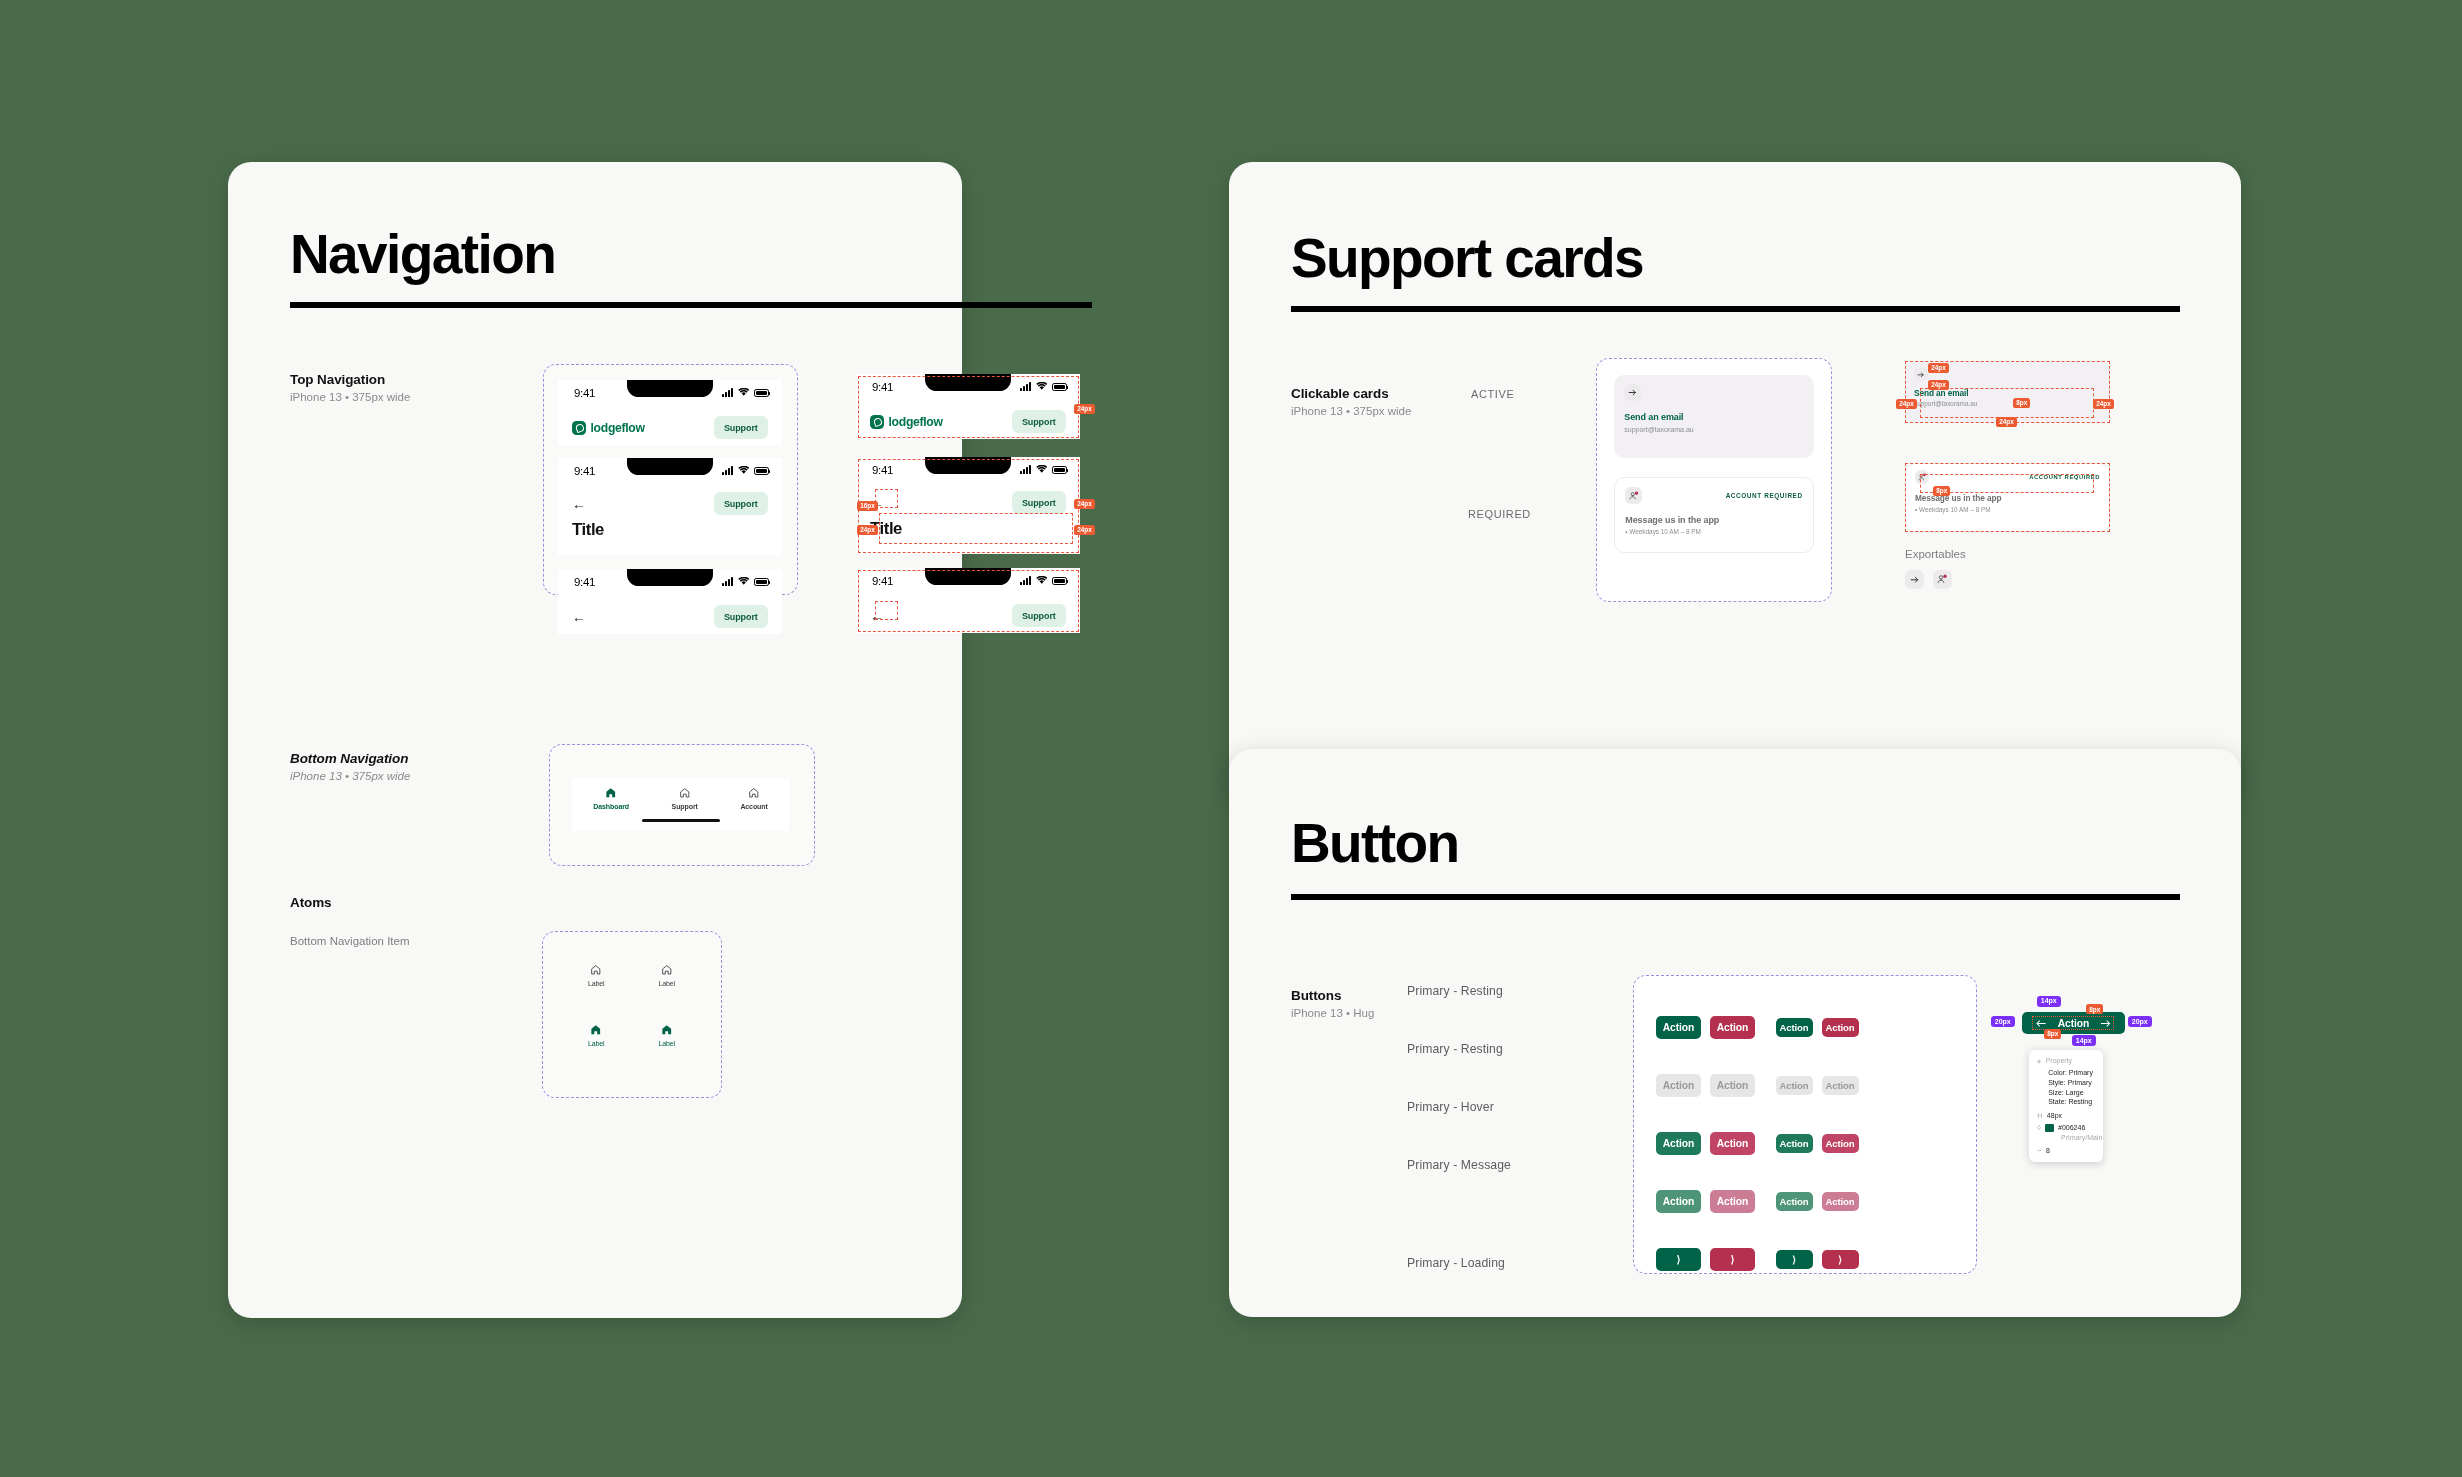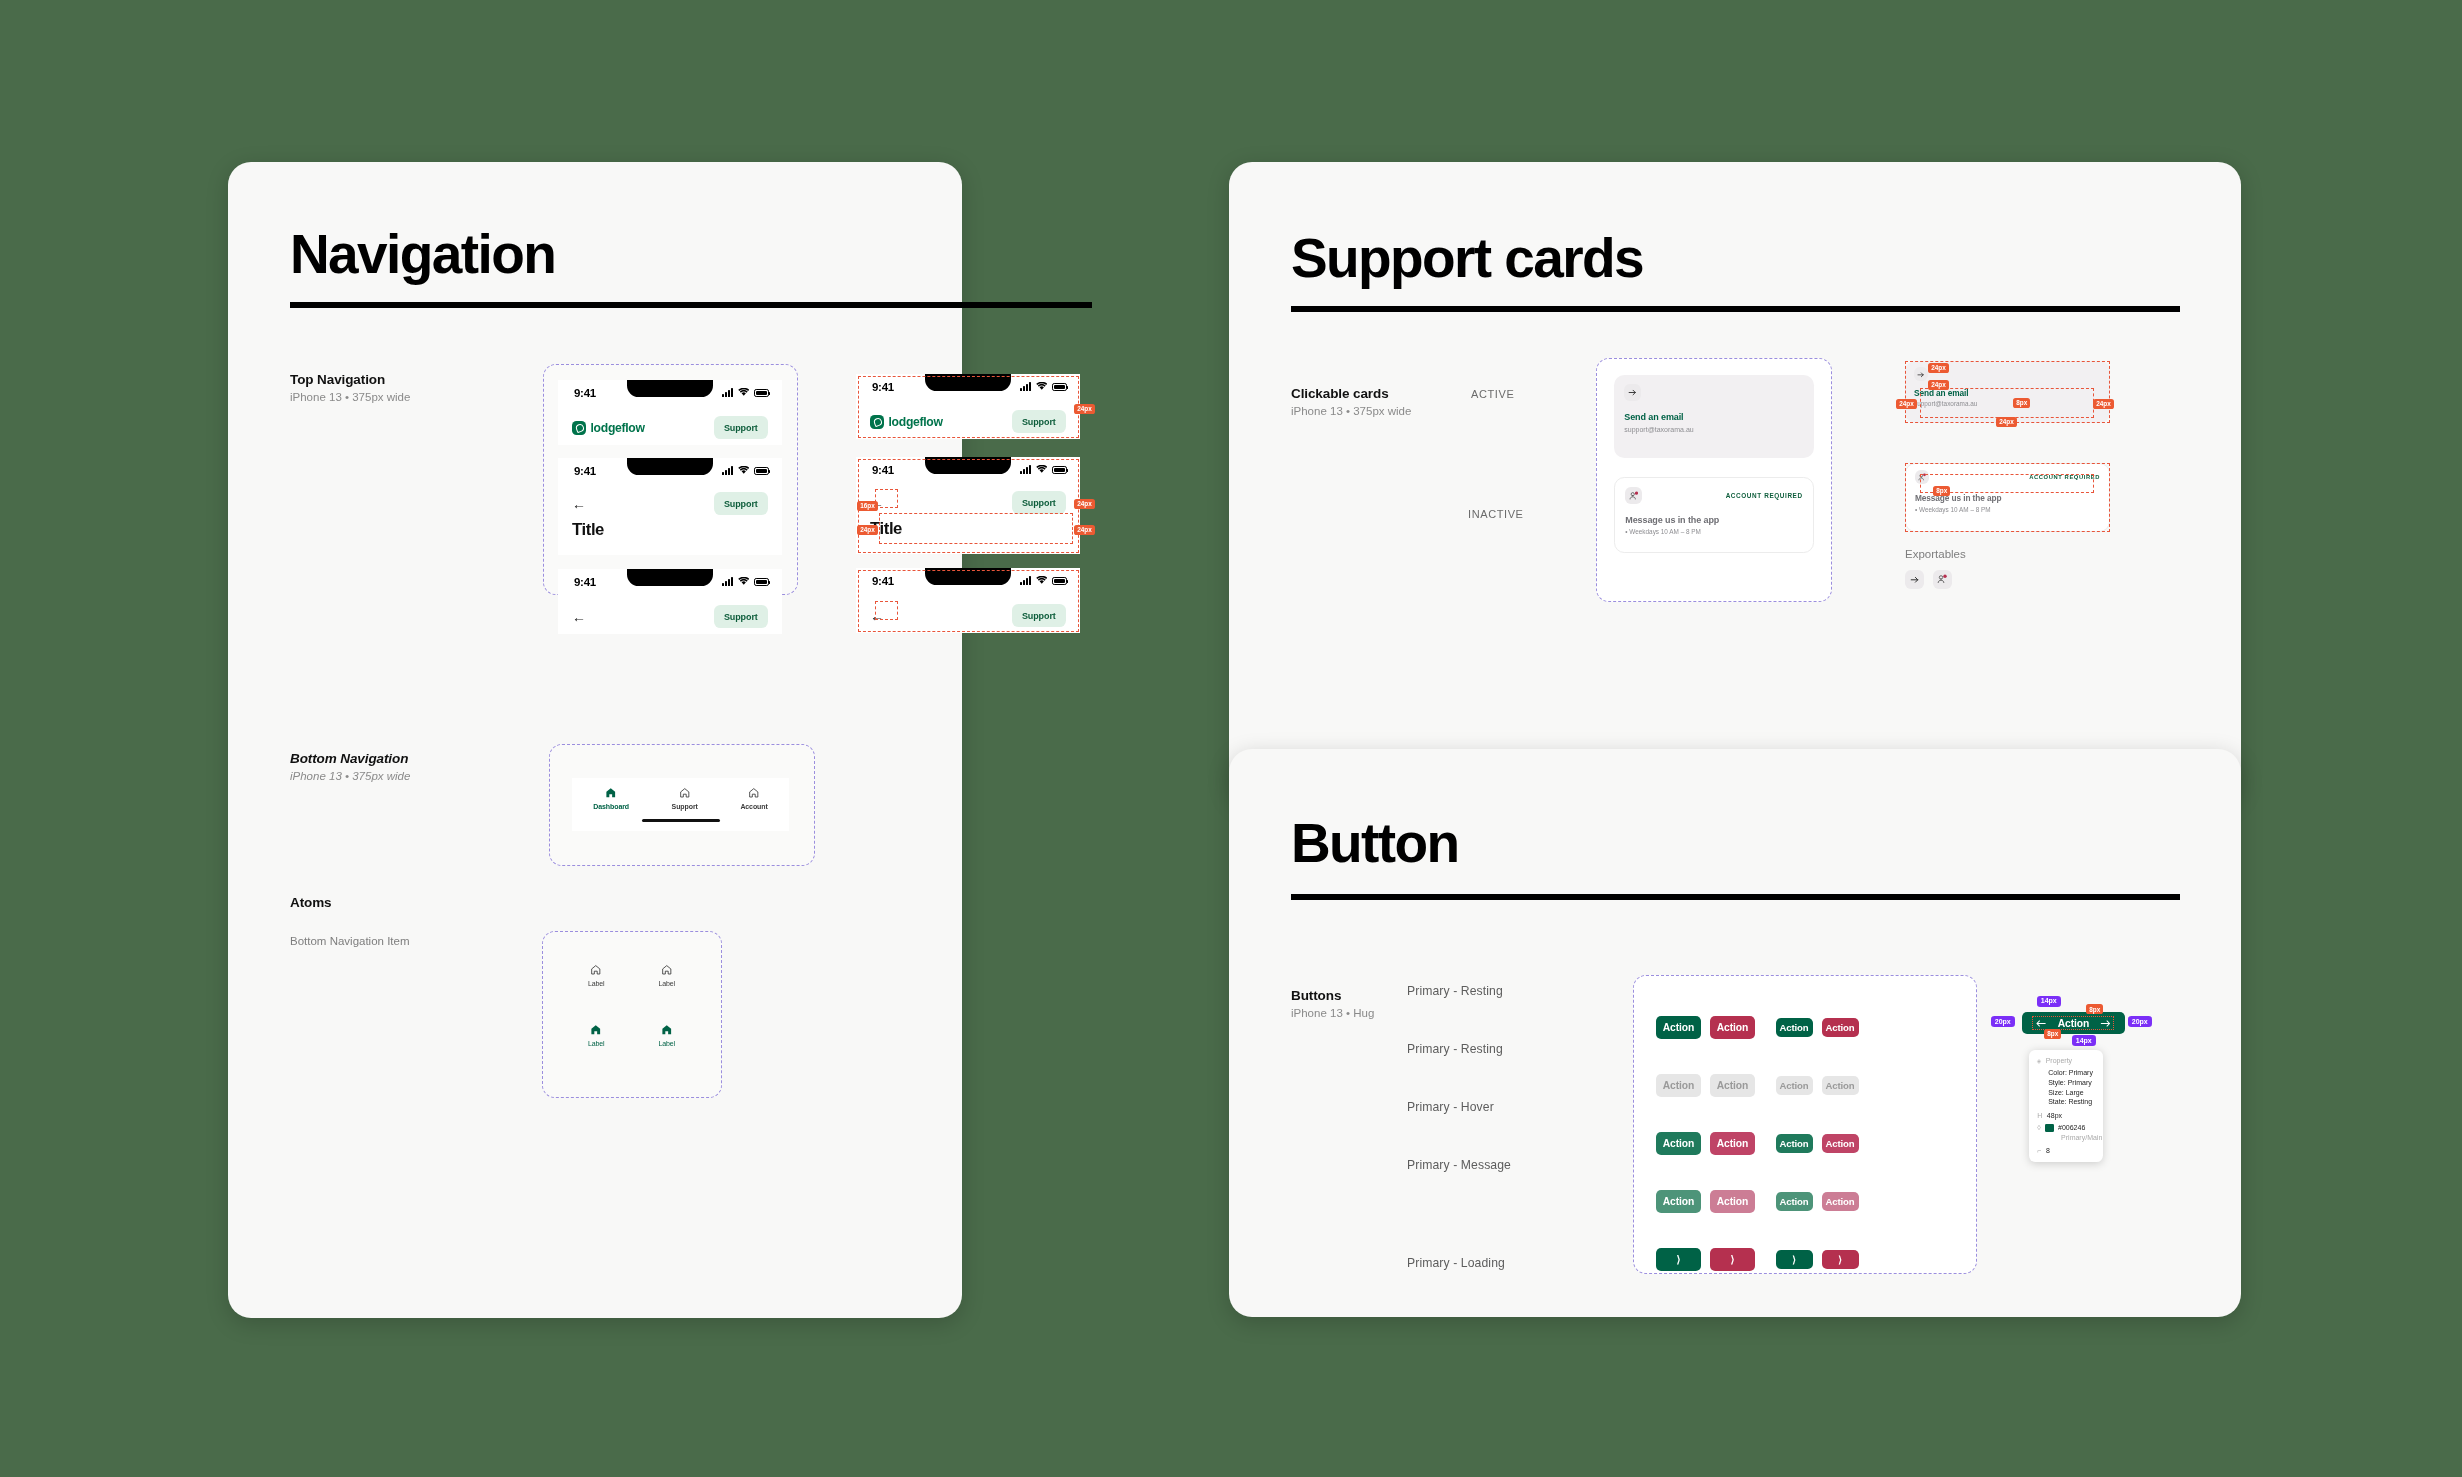--- a/index.html
+++ b/index.html
@@ -70,21 +70,21 @@
   }
 
   
   .phone { position: absolute; background: #fff; overflow: hidden; }
   .statusbar { position: relative; height: 29.5px; }
   .notch {
     position: absolute; left: 50%; transform: translateX(-50%); top: -5.1px;
     width: 86px; height: 22px; background: #000;
     border-bottom-left-radius: 11.5px; border-bottom-right-radius: 11.5px;
   }
-  .clock { position: absolute; left: 16px; top: 7px; font-size: 11.5px; font-weight: bold; color: #000; letter-spacing: -0.3px;}
+  .clock { position: absolute; left: 16px; top: 7px; font-size: 11.5px; font-weight: normal; color: #000; letter-spacing: -0.3px;}
   .sb-icons { position: absolute; right: 13px; top: 8.3px; display: flex; align-items: flex-end; gap: 4.5px; }
   .bars { display: flex; align-items: flex-end; gap: 1.3px; height: 8.3px; }
   .bars i { display: block; width: 1.9px; background: #000; border-radius: 0.6px; }
   .bars i:nth-child(1){height:2.6px} .bars i:nth-child(2){height:4.5px}
   .bars i:nth-child(3){height:6.4px} .bars i:nth-child(4){height:8.3px}
   .batt { width: 15.4px; height: 7.7px; border: 1px solid #000; border-radius: 2.2px; position: relative; }
   .batt::after { content:""; position:absolute; left:1px; top:1px; right:1px; bottom:1px; background:#000; border-radius:1px;}
   .batt::before { content:""; position:absolute; right:-2.2px; top:2.2px; width:1.3px; height:2.6px; background:#000; border-radius:0 0.6px 0.6px 0;}
 
   .navrow { display:flex; align-items:center; justify-content:space-between; padding: 0 14px; }
@@ -368,21 +368,21 @@
 
 <div class="panel" id="panel-support">
   <div class="panel-title" style="position:absolute;left:62px;top:69px;">Support cards</div>
   <div class="panel-rule" style="position:absolute;left:62px;top:144px;width:889px;"></div>
 
   <div style="position:absolute;left:62px;top:224px;">
     <div class="sec-title">Clickable cards</div>
     <div class="sec-sub">iPhone 13 • 375px wide</div>
   </div>
   <div class="card-state-lbl" style="position:absolute;left:242px;top:226px;">ACTIVE</div>
-  <div class="card-state-lbl" style="position:absolute;left:239px;top:346px;">INACTIVE</div>
+  <div class="card-state-lbl" style="position:absolute;left:239px;top:346px;">REQUIRED</div>
 
   <div class="frame-dashed" style="left:367px;top:196px;width:236px;height:244px;background:#fff;"></div>
   <div class="sc-card" style="position:absolute;left:385px;top:213px;width:200px;height:83px;background:#f2f0f2;">
     <div class="sc-icon">
       <svg width="9" height="9" viewBox="0 0 16 16">
           <path d="M2 8h11M9 4l4 4-4 4" stroke="#2b2b2b" stroke-width="1.6" fill="none" stroke-linecap="round" stroke-linejoin="round"></path>
         </svg>
     </div>
     <div class="sc-title" style="margin-top:11.5px;color:#006246;">Send an email</div>
     <div class="sc-sub" style="margin-top:3.8px;">support@taxorama.au</div>

